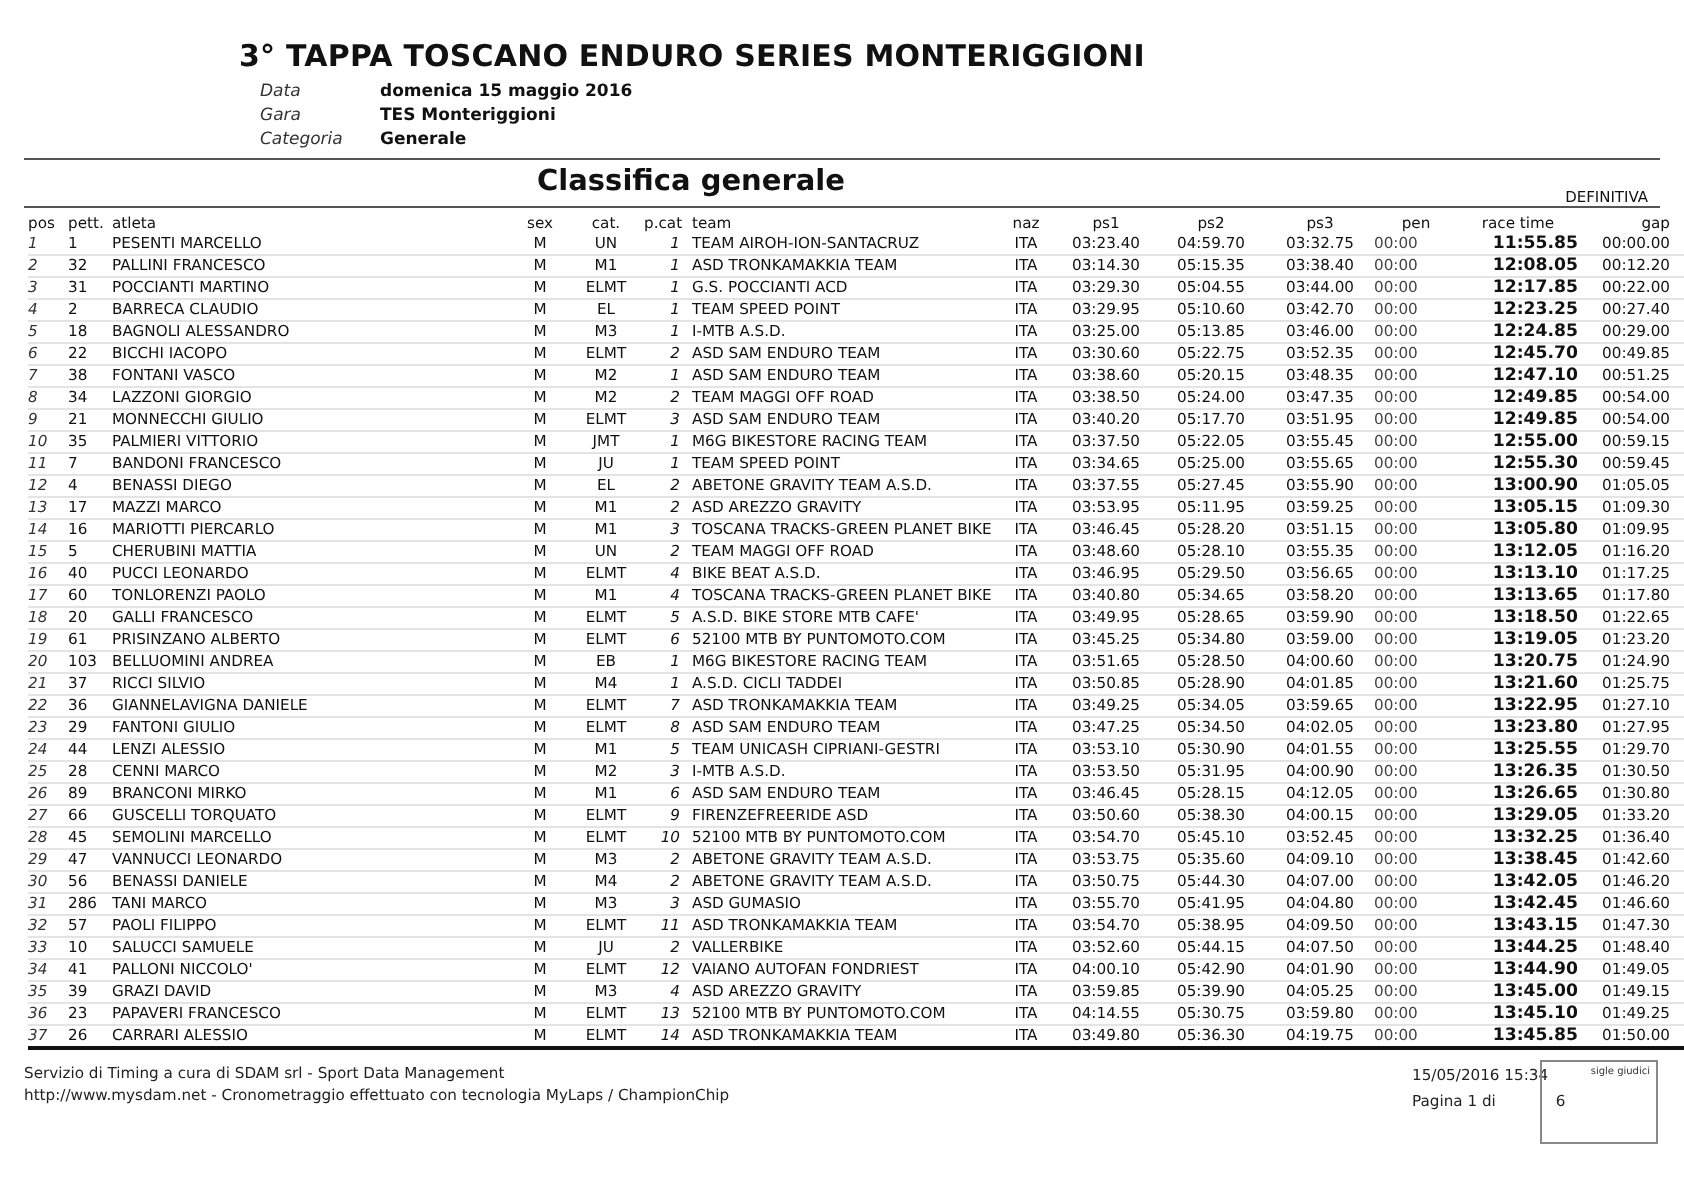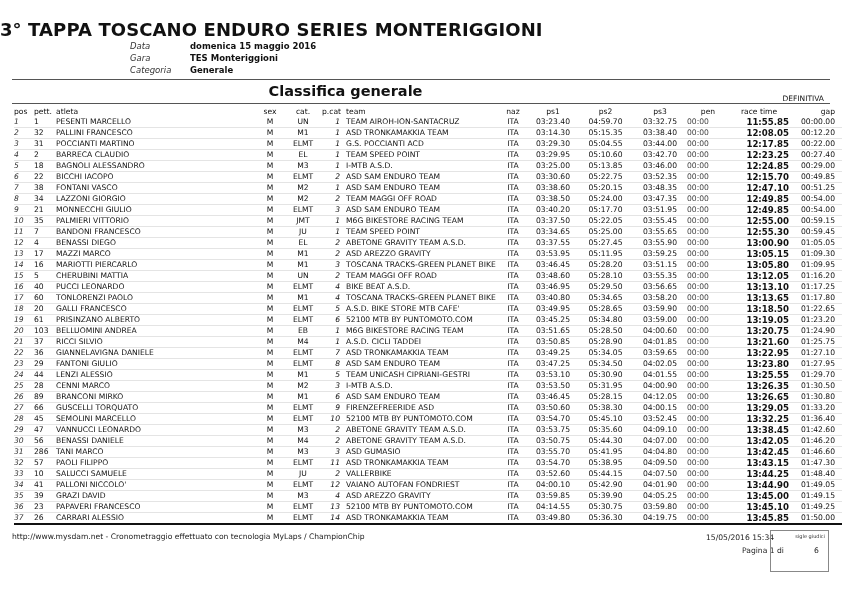--- a/index.html
+++ b/index.html
@@ -1,37 +1,37 @@
 <!DOCTYPE html>
 <html><head>
 <meta charset="utf-8">
 <style>
   html, body { margin: 0; padding: 0; background: #ffffff; }
   body { width: 842px; height: 595px; position: relative; overflow: hidden; font-family: "DejaVu Sans", sans-serif; color: #111; }
-  .title { position: absolute; left: 0; width: 692px; top: 19px; text-align: left; font-weight: bold; font-size: 18px; letter-spacing: 0.1px; }
+  .title { position: absolute; left: 0; width: 692px; top: 19px; text-align: center; font-weight: bold; font-size: 15px; letter-spacing: 0.1px; }
   .meta { position: absolute; left: 130px; top: 40px; font-size: 8.5px; }
   .meta-row { height: 12px; line-height: 12px; display: flex; }
   .meta-label { width: 60px; font-style: italic; color: #333; }
   .meta-value { font-weight: bold; }
   .rule { position: absolute; left: 12px; width: 818px; height: 1px; background: #555; }
   .subtitle { position: absolute; left: 0; width: 691px; top: 83px; text-align: center; font-weight: bold; font-size: 14.5px; }
   .status { position: absolute; right: 18px; top: 94px; font-size: 7.5px; }
   table { position: absolute; left: 14px; top: 105px; border-collapse: collapse; font-size: 7.6px; width: 814px; table-layout: fixed; }
   th { font-weight: normal; height: 12px; text-align: left; padding: 0; white-space: nowrap; }
   td { height: 10px; line-height: 10px; padding: 0; white-space: nowrap; overflow: hidden; border-bottom: 1px solid #e4e4e4; }
   .c { text-align: center; }
   .r { text-align: right; }
   .pos { font-style: italic; color: #333; }
   .pcat { font-style: italic; text-align: right; padding-right: 6px; }
   .race { font-weight: bold; font-size: 8.6px; text-align: right; }
   .pen { color: #444; text-align: left; }
   tr.last td { border-bottom: 2px solid #111; }
   .footer { position: absolute; left: 12px; top: 531px; font-size: 7.6px; line-height: 11px; color: #222; }
   .footer-right { position: absolute; left: 706px; top: 531px; font-size: 7.6px; line-height: 13px; color: #222; }
-  .page-line { display: flex; gap: 30px; margin-left: 36px; }
+  .page-line { display: flex; gap: 30px; }
   .judge-box { position: absolute; left: 770px; top: 530px; width: 57px; height: 40px; border: 1px solid #888; }
   .judge-label { position: absolute; right: 3px; top: 2px; font-size: 5px; color: #333; }
 </style>
 </head>
 <body>
 
 <div class="title">3° TAPPA TOSCANO ENDURO SERIES MONTERIGGIONI</div>
 
 <div class="meta">
   <div class="meta-row">
@@ -182,21 +182,21 @@
         <td>BICCHI IACOPO</td>
         <td class="c">M</td>
         <td class="c">ELMT</td>
         <td class="pcat">2</td>
         <td>ASD SAM ENDURO TEAM</td>
         <td class="c">ITA</td>
         <td class="c">03:30.60</td>
         <td class="c">05:22.75</td>
         <td class="c">03:52.35</td>
         <td class="pen">00:00</td>
-        <td class="race">12:15.70</td>
+        <td class="race">12:45.70</td>
         <td class="r">00:49.85</td>
         <td class="r">27.74</td>
       </tr>
       <tr>
         <td class="pos">7</td>
         <td>38</td>
         <td>FONTANI VASCO</td>
         <td class="c">M</td>
         <td class="c">M2</td>
         <td class="pcat">1</td>
@@ -717,20 +717,21 @@
         <td class="c">04:19.75</td>
         <td class="pen">00:00</td>
         <td class="race">13:45.85</td>
         <td class="r">01:50.00</td>
         <td class="r">25.72</td>
       </tr>
     </tbody>
 </table>
 
 <div class="footer">
+  <div>Servizio di Timing a cura di SDAM srl - Sport Data Management</div>
   <div>http://www.mysdam.net - Cronometraggio effettuato con tecnologia MyLaps / ChampionChip</div>
 </div>
 
 <div class="footer-right">
   <div>15/05/2016 15:34</div>
   <div class="page-line">
     <span>Pagina 1 di</span>
     <span>6</span>
   </div>
 </div>

